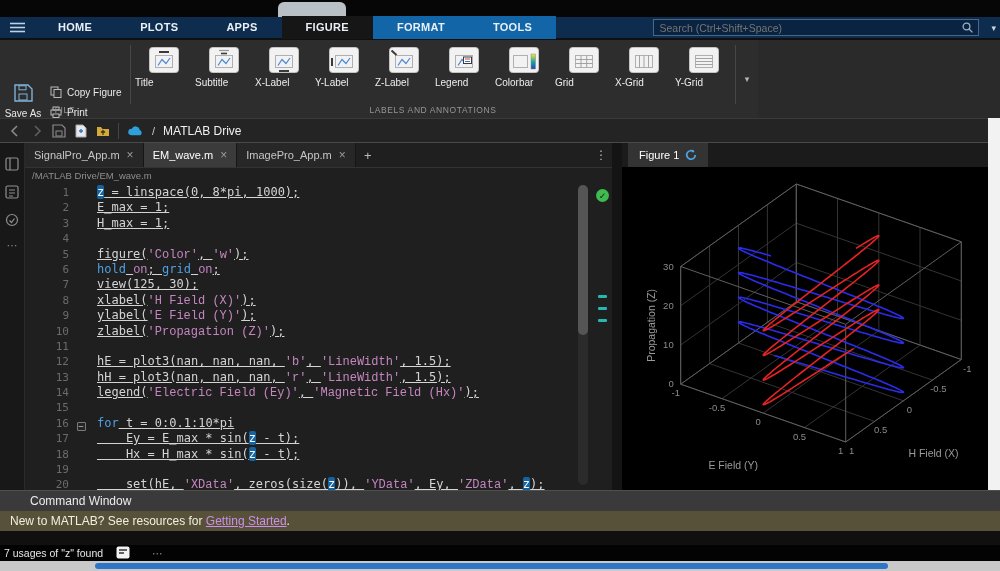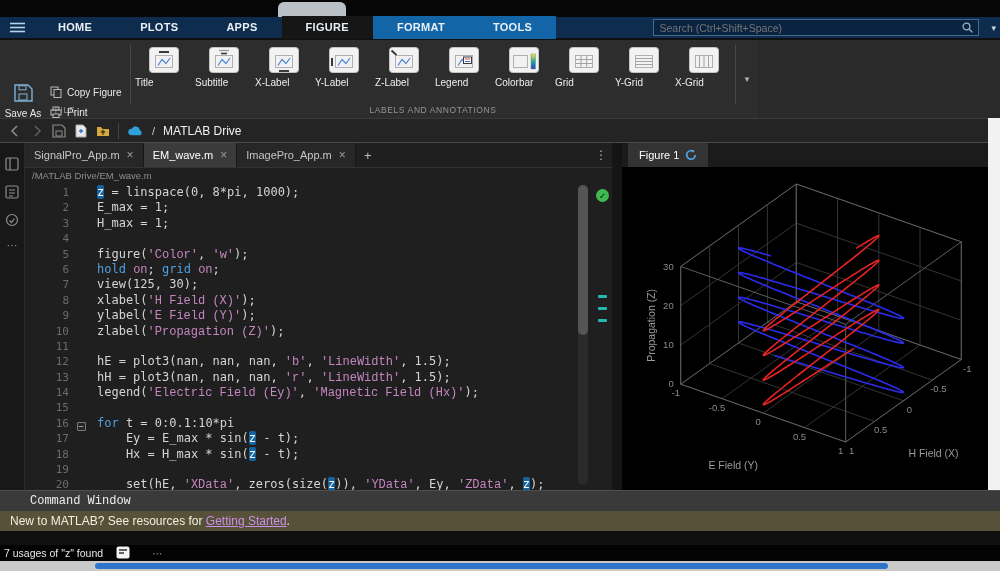--- a/index.html
+++ b/index.html
@@ -61,21 +61,21 @@
   .tab-add{width:24px;display:flex;align-items:center;justify-content:center;color:#bbb;font-size:13px;cursor:pointer;}
   .tab-overflow{margin-left:auto;width:22px;display:flex;align-items:center;justify-content:center;color:#bbb;font-size:12px;cursor:pointer;}
   .filepath{height:15px;line-height:15px;font-size:9.5px;color:#8f8f8f;padding-left:7px;background:#1f1f1f;}
   .code-area{position:relative;height:307px;overflow:hidden;font-family:"DejaVu Sans Mono",monospace;}
   .code-lines{position:absolute;left:0;top:2px;right:34px;}
   .code-row{display:flex;height:15.4px;line-height:15.4px;}
   .ln{width:48px;text-align:right;padding-right:4px;color:#6b6b6b;font-size:11px;flex:none;}
   .fold{width:16px;flex:none;text-align:center;}
   .foldbox{display:inline-block;width:9px;height:9px;line-height:7px;border:1px solid #7a7a7a;color:#bbb;font-size:9px;text-align:center;border-radius:1px;background:#252525;margin-top:3px;cursor:pointer;}
   .src{flex:1;font-size:12px;color:#d4d4d4;white-space:pre;padding-left:8px;}
-  .tk-d{color:#d4d4d4;}
+  .tk-d{color:#d4d4d4;text-decoration:underline;}
   .tk-kw{color:#4f9fe0;}
   .tk-str{color:#c586c0;font-family:Liberation Mono, monospace;}
   .tk-hl{background:#15639f;color:#fff;border-radius:2px;}
   .v-scroll{position:absolute;left:553px;top:2px;width:10px;height:300px;background:#2b2b2b;border-radius:5px;}
   .v-thumb{position:absolute;left:0;top:0;width:10px;height:150px;background:#555;border-radius:5px;cursor:pointer;}
   .annot-col{position:absolute;left:570px;top:0;width:16px;height:307px;}
   .check-ok{position:absolute;left:1px;top:6px;width:13px;height:13px;border-radius:50%;background:#3fb950;color:#06230d;font-size:10px;line-height:13px;text-align:center;font-weight:bold;cursor:pointer;}
   .teal-mark{position:absolute;left:3px;width:9px;height:3px;background:#25b8b0;border-radius:1px;cursor:pointer;}
 
   .pane-gap{position:absolute;left:612px;top:143px;width:10px;height:347px;background:#141414;}
@@ -84,21 +84,21 @@
   .fig-tab{margin-left:6px;display:flex;align-items:center;gap:6px;padding:0 11px;background:#333;color:#fff;font-size:11px;cursor:pointer;}
   .fig-plot{display:block;width:366px;height:322px;background:#000;}
   .pgrid{stroke:#343434;stroke-width:1;fill:none;}
   .pedge{stroke:#5f5f5f;stroke-width:1;fill:none;}
   .pwave{fill:none;stroke-width:1.6;stroke-linejoin:round;}
   .ptick{fill:#8b8b8b;font-size:9.5px;font-family:"Liberation Sans",sans-serif;}
   .palab{fill:#9b9b9b;font-size:10.5px;font-family:"Liberation Sans",sans-serif;}
   .right-strip{position:absolute;left:988px;top:118px;width:12px;height:372px;background:#f2f2f2;}
 
   
-  .cmd-header{position:absolute;left:0;top:490px;width:1000px;height:21px;background:#3a3a3a;border-top:1px solid #4f4f4f;color:#ececec;font-size:12px;line-height:21px;padding-left:30px;font-family:Liberation Mono, monospace;}
+  .cmd-header{position:absolute;left:0;top:490px;width:1000px;height:21px;background:#3a3a3a;border-top:1px solid #4f4f4f;color:#ececec;font-size:12px;line-height:21px;padding-left:30px;}
   .notice{position:absolute;left:0;top:511px;width:1000px;height:20px;background:#565138;color:#f2efdf;font-size:12px;line-height:20px;padding-left:10px;}
   .notice a{color:#cd8fe8;text-decoration:underline;cursor:pointer;}
   .gap-row{position:absolute;left:0;top:531px;width:1000px;height:14px;background:#101010;}
   .statusbar{position:absolute;left:0;top:545px;width:1000px;height:16px;background:#030303;color:#e6e6e6;font-size:10.5px;line-height:16px;}
   .status-msg{position:absolute;left:4px;top:0;}
   .status-ic{position:absolute;left:116px;top:1px;cursor:pointer;}
   .status-more{position:absolute;left:152px;top:0;color:#8a8a8a;cursor:pointer;}
   .bottom-strip{position:absolute;left:0;top:561px;width:1000px;height:10px;background:#c9c9c9;}
   .bottom-thumb{position:absolute;left:95px;top:2px;width:793px;height:6px;background:#2e74c9;border-radius:3px;cursor:pointer;}
 </style>
@@ -251,31 +251,31 @@
               <rect x="0.5" y="0.5" width="29" height="25" rx="3" fill="#f2f2f2" stroke="#c4c4c4"></rect>
               <rect x="6.5" y="8.5" width="17" height="12" fill="none" stroke="#b0b0b0"></rect>
               <path d="M12 8.5V20.5M17.7 8.5V20.5M6.5 12.5H23.5M6.5 16.5H23.5" stroke="#9a9a9a" stroke-width="0.9"></path>
             </svg>
             <div class="tile-label">Grid</div>
           </div>
           <div class="tile">
             <svg class="tile-ic" viewBox="0 0 30 26">
               <rect x="0.5" y="0.5" width="29" height="25" rx="3" fill="#f2f2f2" stroke="#c4c4c4"></rect>
               <rect x="6.5" y="8.5" width="17" height="12" fill="none" stroke="#b0b0b0"></rect>
+              <path d="M10.5 8.5V20.5M15 8.5V20.5M19.5 8.5V20.5" stroke="#9a9a9a" stroke-width="0.9"></path>
+            </svg>
+            <div class="tile-label">X-Grid</div>
+          </div>
+          <div class="tile">
+            <svg class="tile-ic" viewBox="0 0 30 26">
+              <rect x="0.5" y="0.5" width="29" height="25" rx="3" fill="#f2f2f2" stroke="#c4c4c4"></rect>
+              <rect x="6.5" y="8.5" width="17" height="12" fill="none" stroke="#b0b0b0"></rect>
               <path d="M6.5 11.5H23.5M6.5 14.5H23.5M6.5 17.5H23.5" stroke="#9a9a9a" stroke-width="0.9"></path>
             </svg>
             <div class="tile-label">Y-Grid</div>
-          </div>
-          <div class="tile">
-            <svg class="tile-ic" viewBox="0 0 30 26">
-              <rect x="0.5" y="0.5" width="29" height="25" rx="3" fill="#f2f2f2" stroke="#c4c4c4"></rect>
-              <rect x="6.5" y="8.5" width="17" height="12" fill="none" stroke="#b0b0b0"></rect>
-              <path d="M10.5 8.5V20.5M15 8.5V20.5M19.5 8.5V20.5" stroke="#9a9a9a" stroke-width="0.9"></path>
-            </svg>
-            <div class="tile-label">X-Grid</div>
           </div>
         </div>
       <div class="section-label">LABELS AND ANNOTATIONS</div>
     </div>
     <div class="vsep"></div>
     <div class="ribbon-overflow">▾</div>
     <div class="ribbon-rest"></div>
   </div>
 
   <div class="pathbar">

